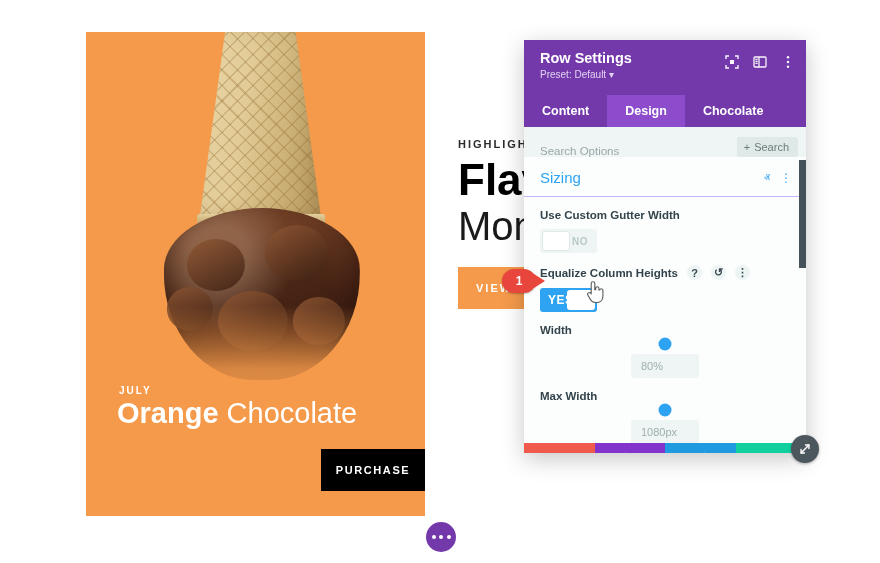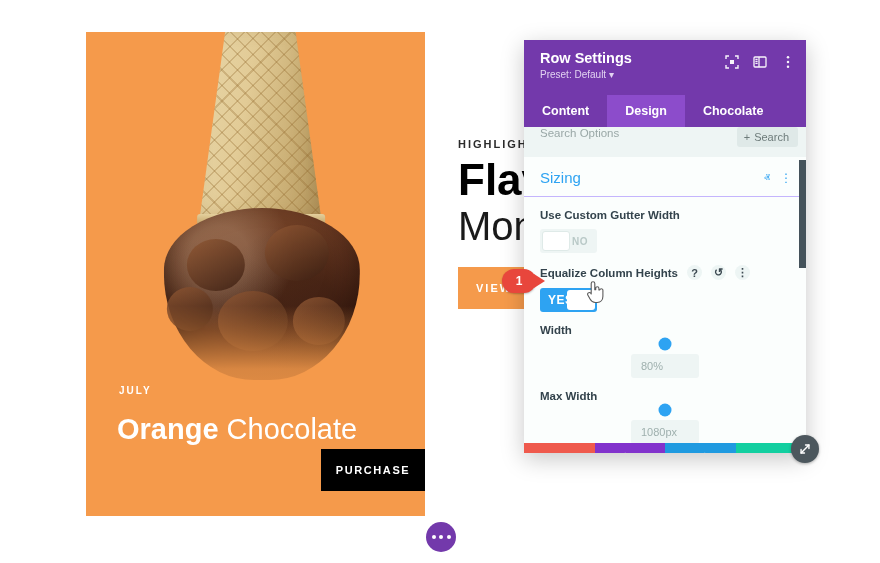--- a/index.html
+++ b/index.html
@@ -96,21 +96,21 @@
     left: 33px;
     bottom: 120px;
     color: #ffffff;
     font-size: 10px;
     font-weight: bold;
     letter-spacing: 2px;
   }
   #promo-title {
     position: absolute;
     left: 31px;
-    bottom: 72px;
+    bottom: 88px;
     color: #ffffff;
     font-size: 29px;
     white-space: nowrap;
     line-height: 1;
   }
   #promo-title .bold { font-weight: bold; }
   #promo-title .light { font-weight: 300; }
 
   #purchase-button {
     position: absolute;
@@ -273,21 +273,21 @@
     height: 100%;
     box-sizing: border-box;
     text-align: right;
   }
   .tab.active { background: #8c4ccb; }
 
   #search-bar {
     height: 30px;
     background: #eef5f4;
     display: flex;
-    align-items: flex-start;
+    align-items: flex-end;
     position: relative;
     padding: 0 8px 0 16px;
     box-sizing: border-box;
   }
   #search-input {
     flex: 1;
     border: none;
     background: transparent;
     font-size: 11.5px;
     color: #8b9a99;

